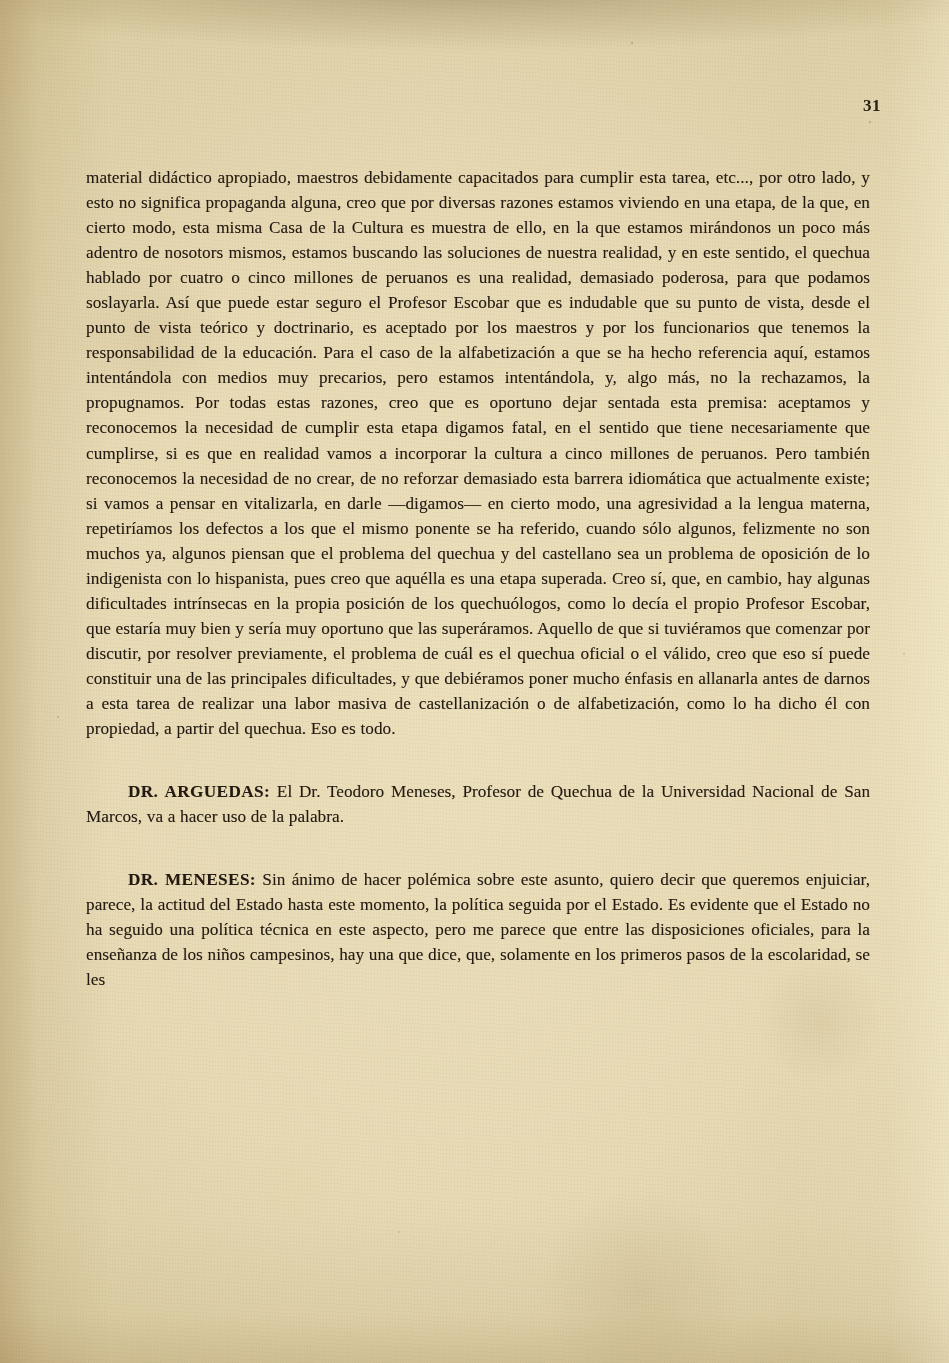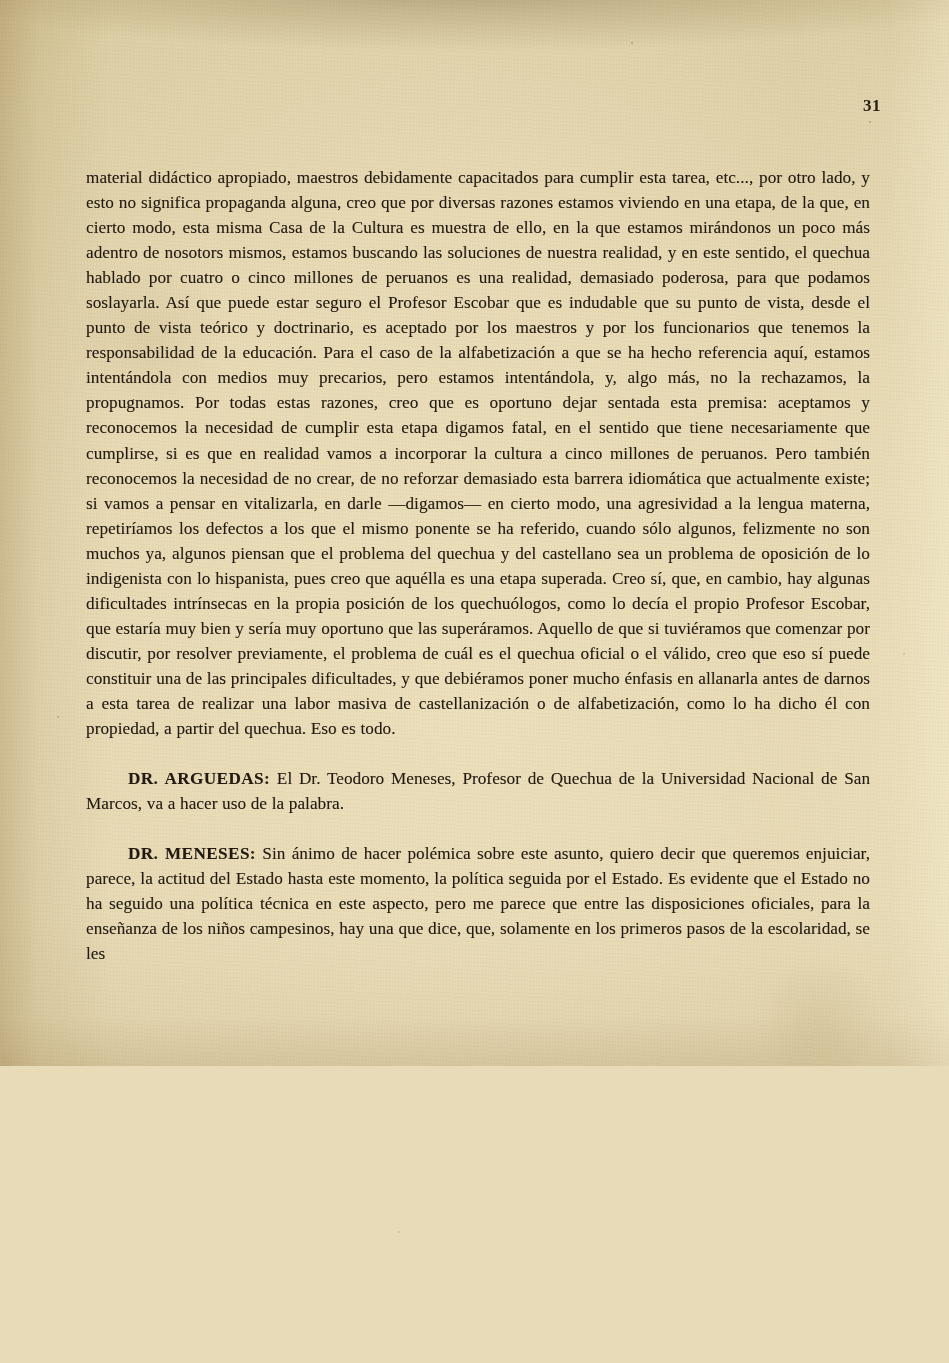--- a/index.html
+++ b/index.html
@@ -11,21 +11,21 @@
     height: 1363px;
     overflow: hidden;
     background: #e8dcb8;
     font-family: "Liberation Serif", serif;
   }
 
   
   #page {
     position: relative;
     width: 949px;
-    height: 1066px;
+    height: 1363px;
     background:
       
       radial-gradient(ellipse 560px 70px at 470px -18px, rgba(120,95,55,0.45) 0%, rgba(120,95,55,0.22) 45%, rgba(120,95,55,0) 100%),
       
       linear-gradient(to right, rgba(150,120,70,0.30) 0px, rgba(150,120,70,0.10) 38px, rgba(150,120,70,0.00) 110px),
       
       linear-gradient(to left, rgba(255,248,221,0.42) 0px, rgba(255,248,221,0.12) 60px, rgba(255,248,221,0) 160px),
       
       linear-gradient(to top, rgba(150,120,70,0.22) 0px, rgba(150,120,70,0.06) 50px, rgba(150,120,70,0) 150px),
       
@@ -86,21 +86,21 @@
     margin: 0;
     font-size: 17.1px;
     line-height: 25.05px;
     text-align: justify;
     text-align-last: left;
     letter-spacing: 0.08px;
     word-spacing: 0.3px;
     text-shadow: 0.35px 0.35px 0.4px rgba(60,45,25,0.33);
   }
   p.para.indent { text-indent: 42px; }
-  p.gap { margin-top: 25px; }
+  p.gap { margin-top: 38px; }
   .speaker {
     font-weight: bold;
     letter-spacing: 0.45px;
   }
 </style>
 </head>
 <body>
 
 <div id="page">
 

